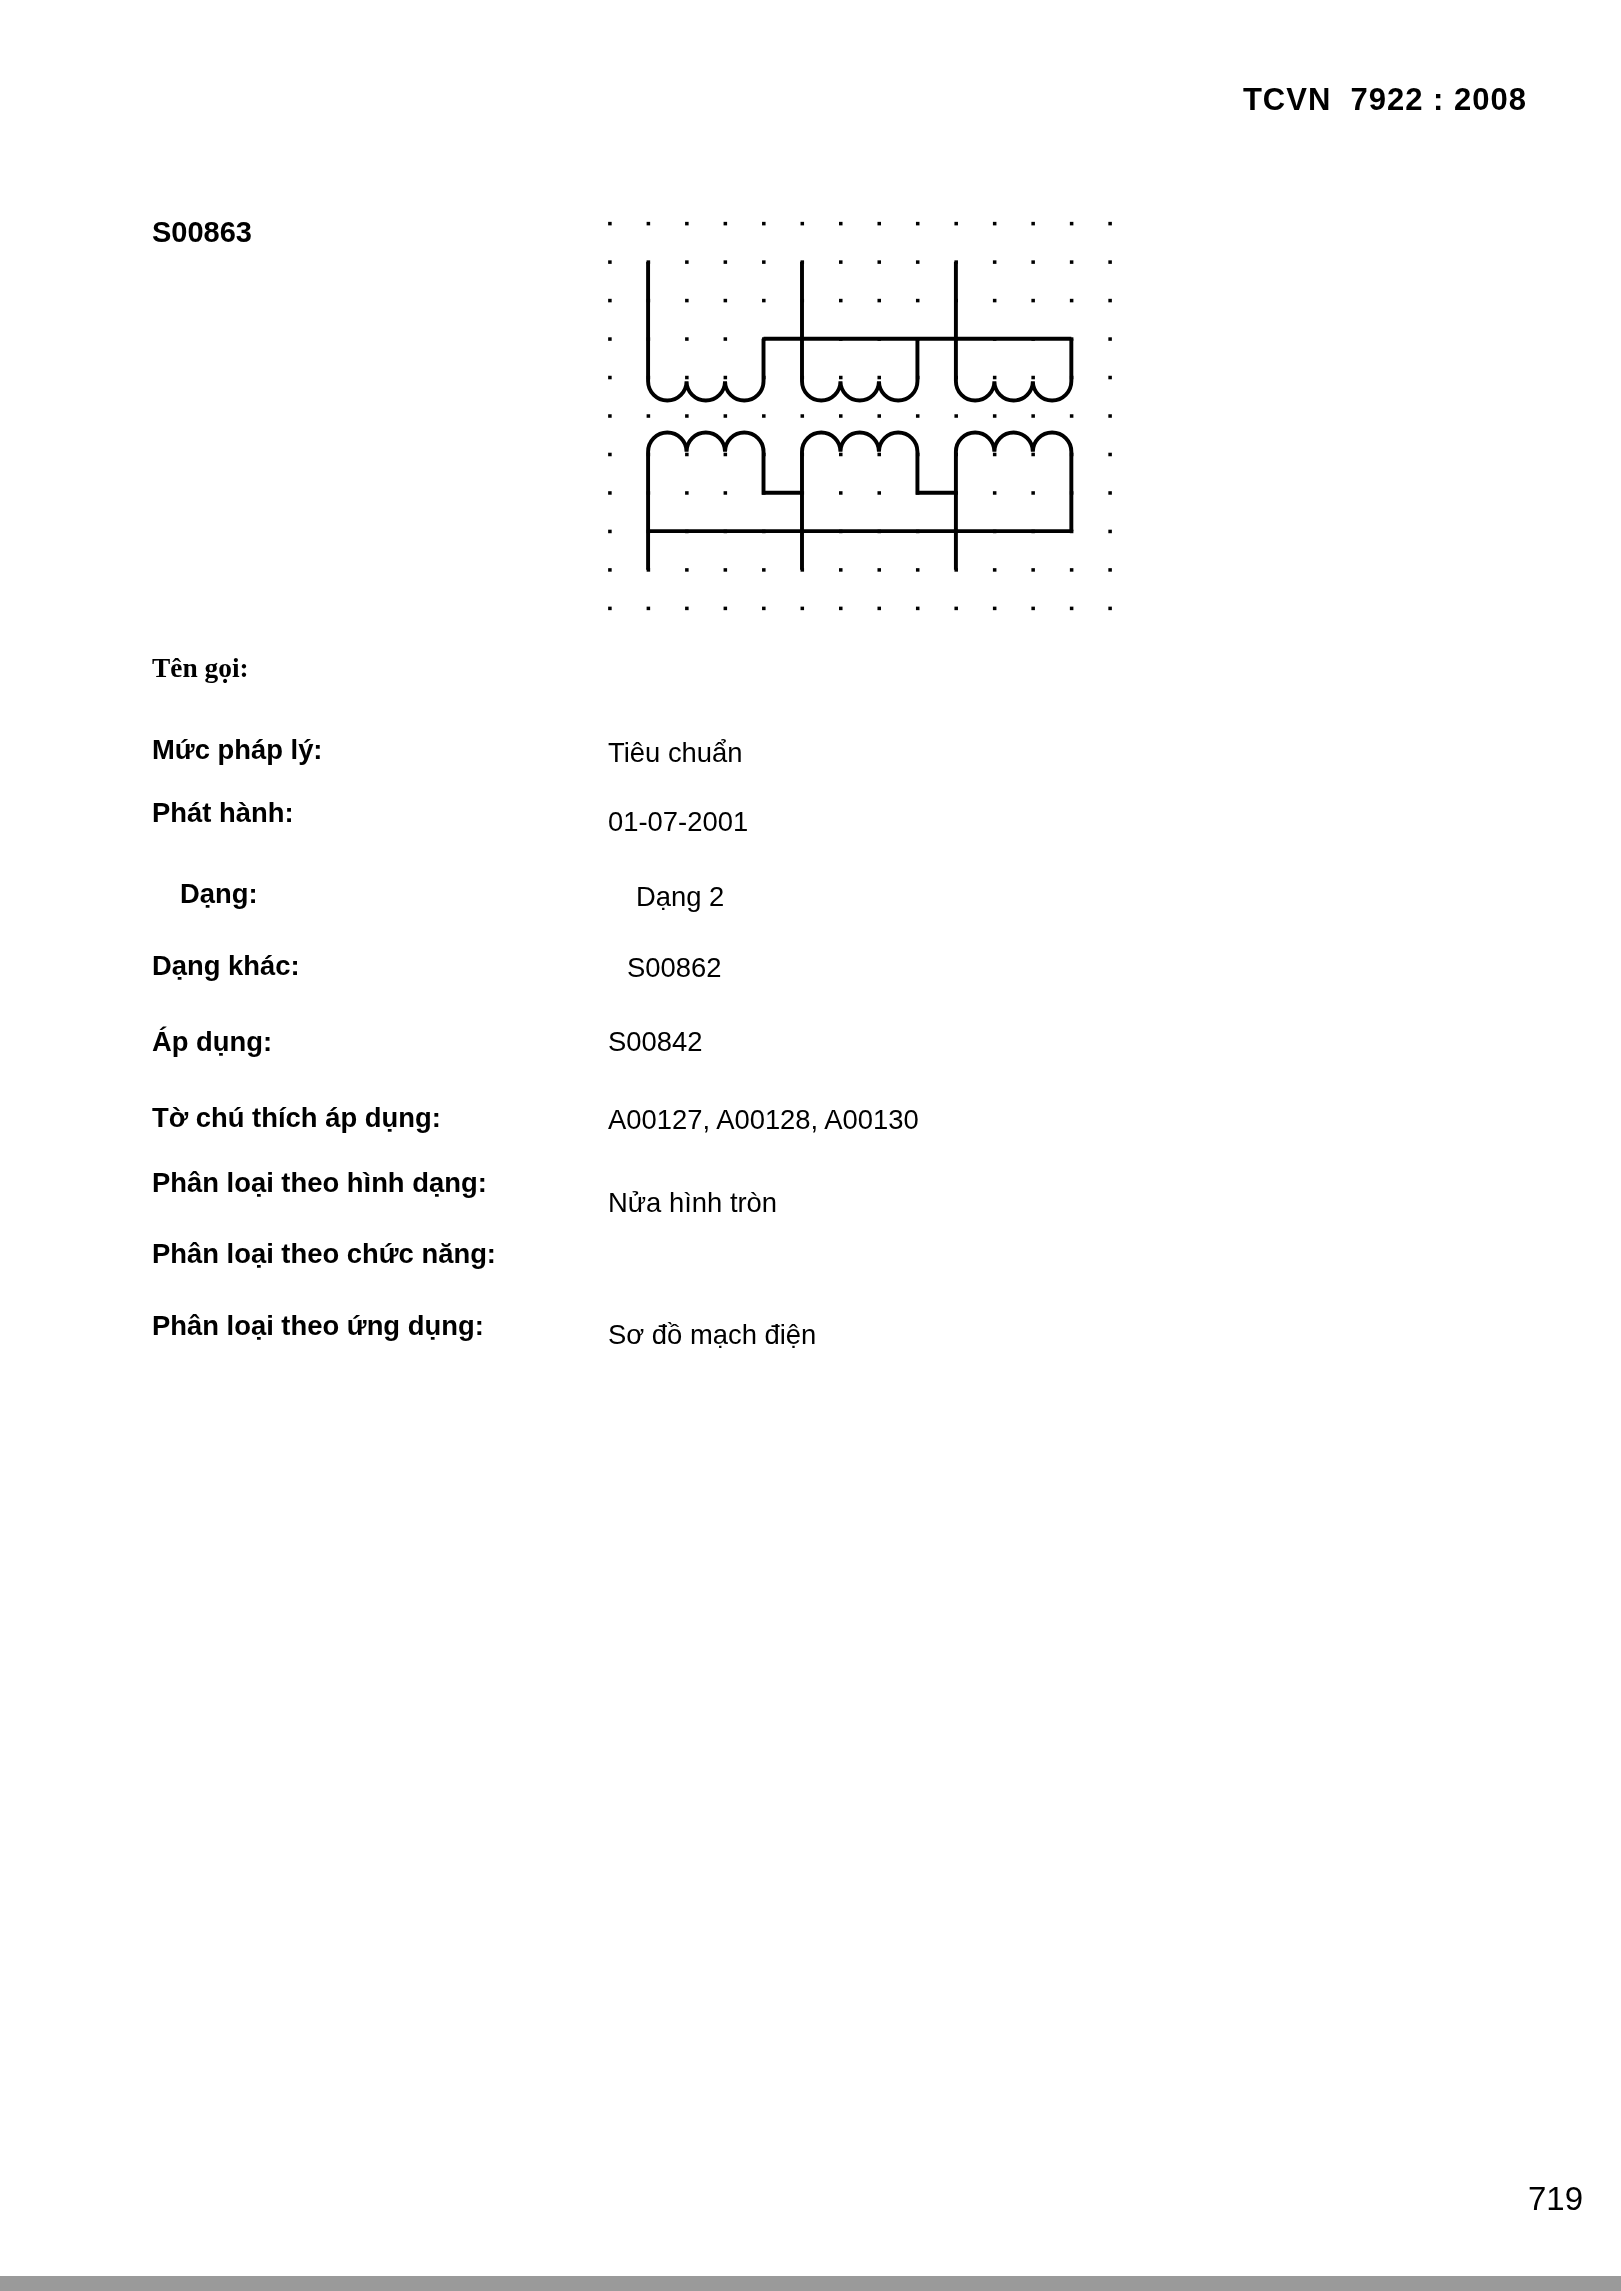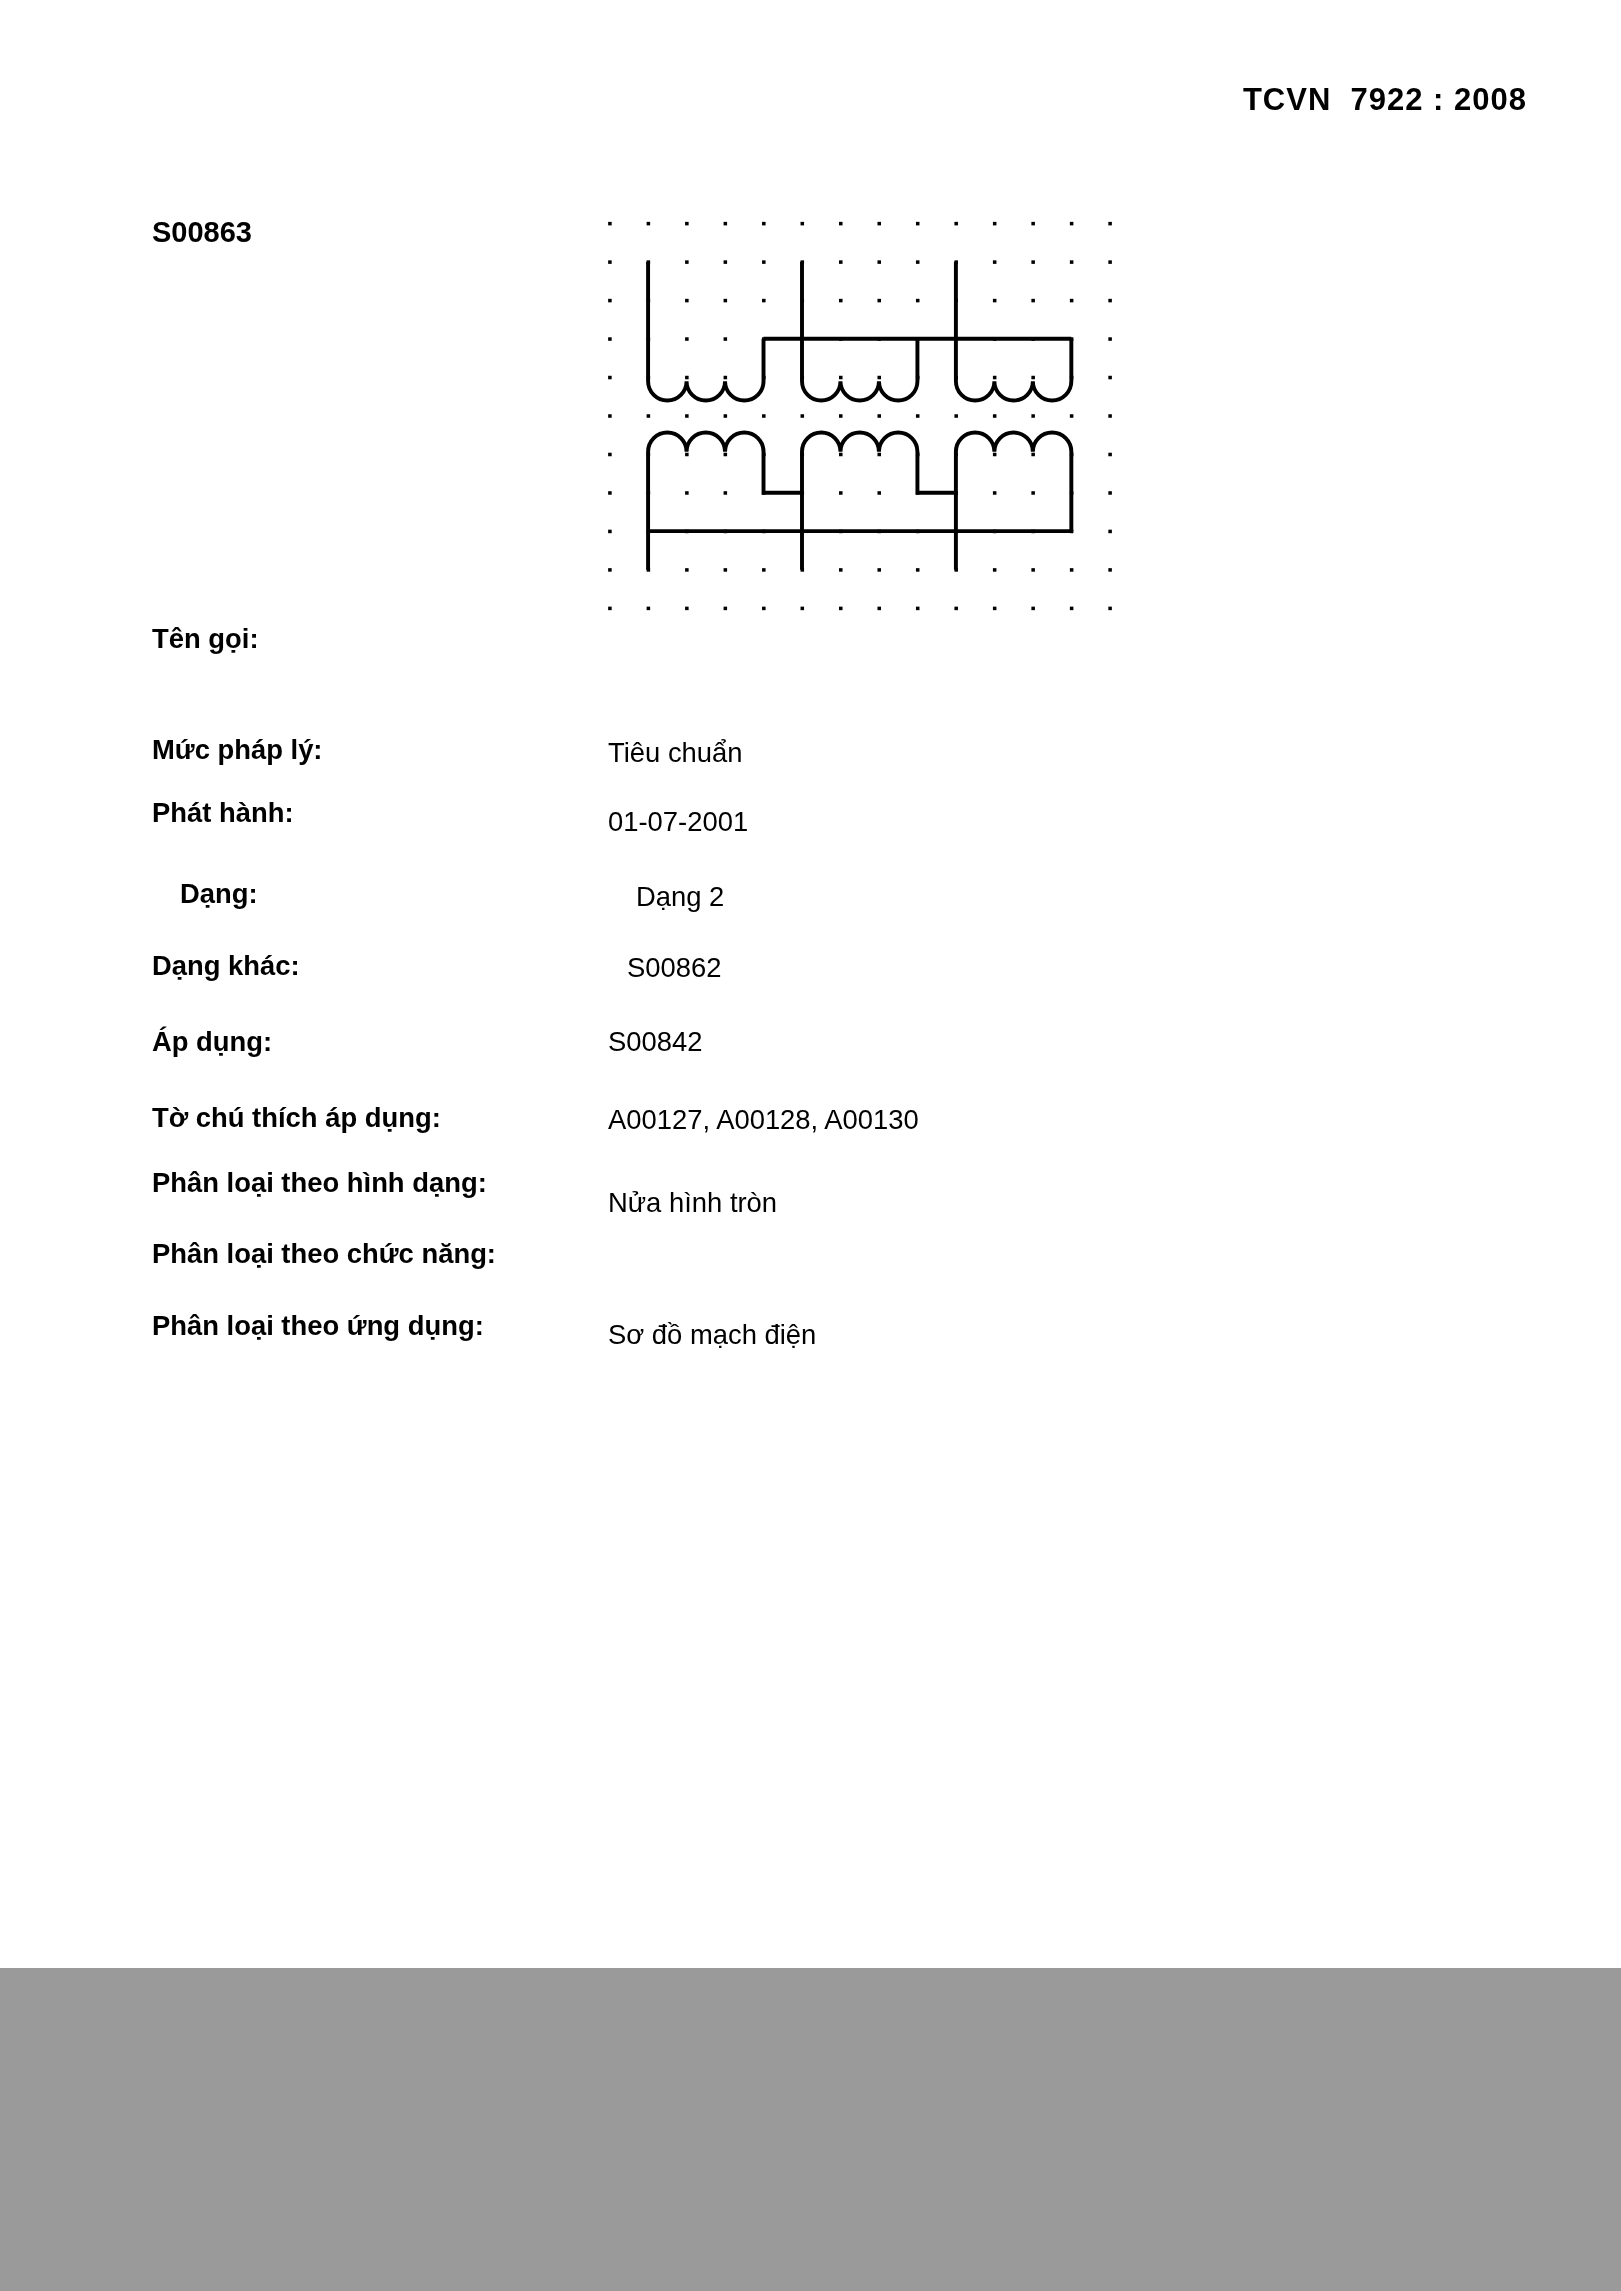--- a/index.html
+++ b/index.html
@@ -1,35 +1,35 @@
 <!DOCTYPE html>
 <html><head>
 <meta charset="utf-8">
 <style>
   html,body{margin:0;padding:0;background:#9a9a9a;}
   .page{
-    position:relative;width:1621px;height:1968px;background:#ffffff;
+    position:relative;width:1621px;height:2276px;background:#ffffff;
     font-family:"Liberation Sans", sans-serif;color:#000;overflow:hidden;
     margin:0 auto;
   }
   .header-code{
     position:absolute;top:82px;right:94px;
     font-size:31px;font-weight:bold;letter-spacing:1px;white-space:pre;
   }
   .symbol-id{
     position:absolute;top:216px;left:152px;
     font-size:29px;font-weight:bold;
   }
   .diagram{position:absolute;left:588px;top:206px;width:549px;height:421px;}
   .diagram path{stroke:#000;stroke-width:4;fill:none;}
   .fields{position:absolute;left:0;top:0;width:100%;}
   .field-row{position:absolute;left:152px;width:1313px;font-size:27.4px;line-height:33px;}
   .field-label{font-weight:bold;}
   .field-value{position:absolute;left:456px;top:0;white-space:nowrap;}
-  .r0{top:622px;}  .r0 .field-value{top:7.8px;}
+  .r0{top:652px;font-family:Liberation Serif, serif;}  .r0 .field-value{top:7.8px;}
   .r1{top:733px;}  .r1 .field-value{top:2.9px;}
   .r2{top:796px;}  .r2 .field-value{top:8.8px;}
   .r3{top:877px;margin-left:28px;}  .r3 .field-value{top:2.9px;}
   .r4{top:949px;}  .r4 .field-value{top:2px;margin-left:19px;}
   .r5{top:1025px;} .r5 .field-value{top:0px;}
   .r6{top:1101px;} .r6 .field-value{top:2px;}
   .r7{top:1166px;} .r7 .field-value{top:20px;}
   .r8{top:1237px;} .r8 .field-value{top:6.9px;}
   .r9{top:1309px;} .r9 .field-value{top:8.8px;}
   .page-number{position:absolute;top:2180px;left:1528px;font-size:33px;}

